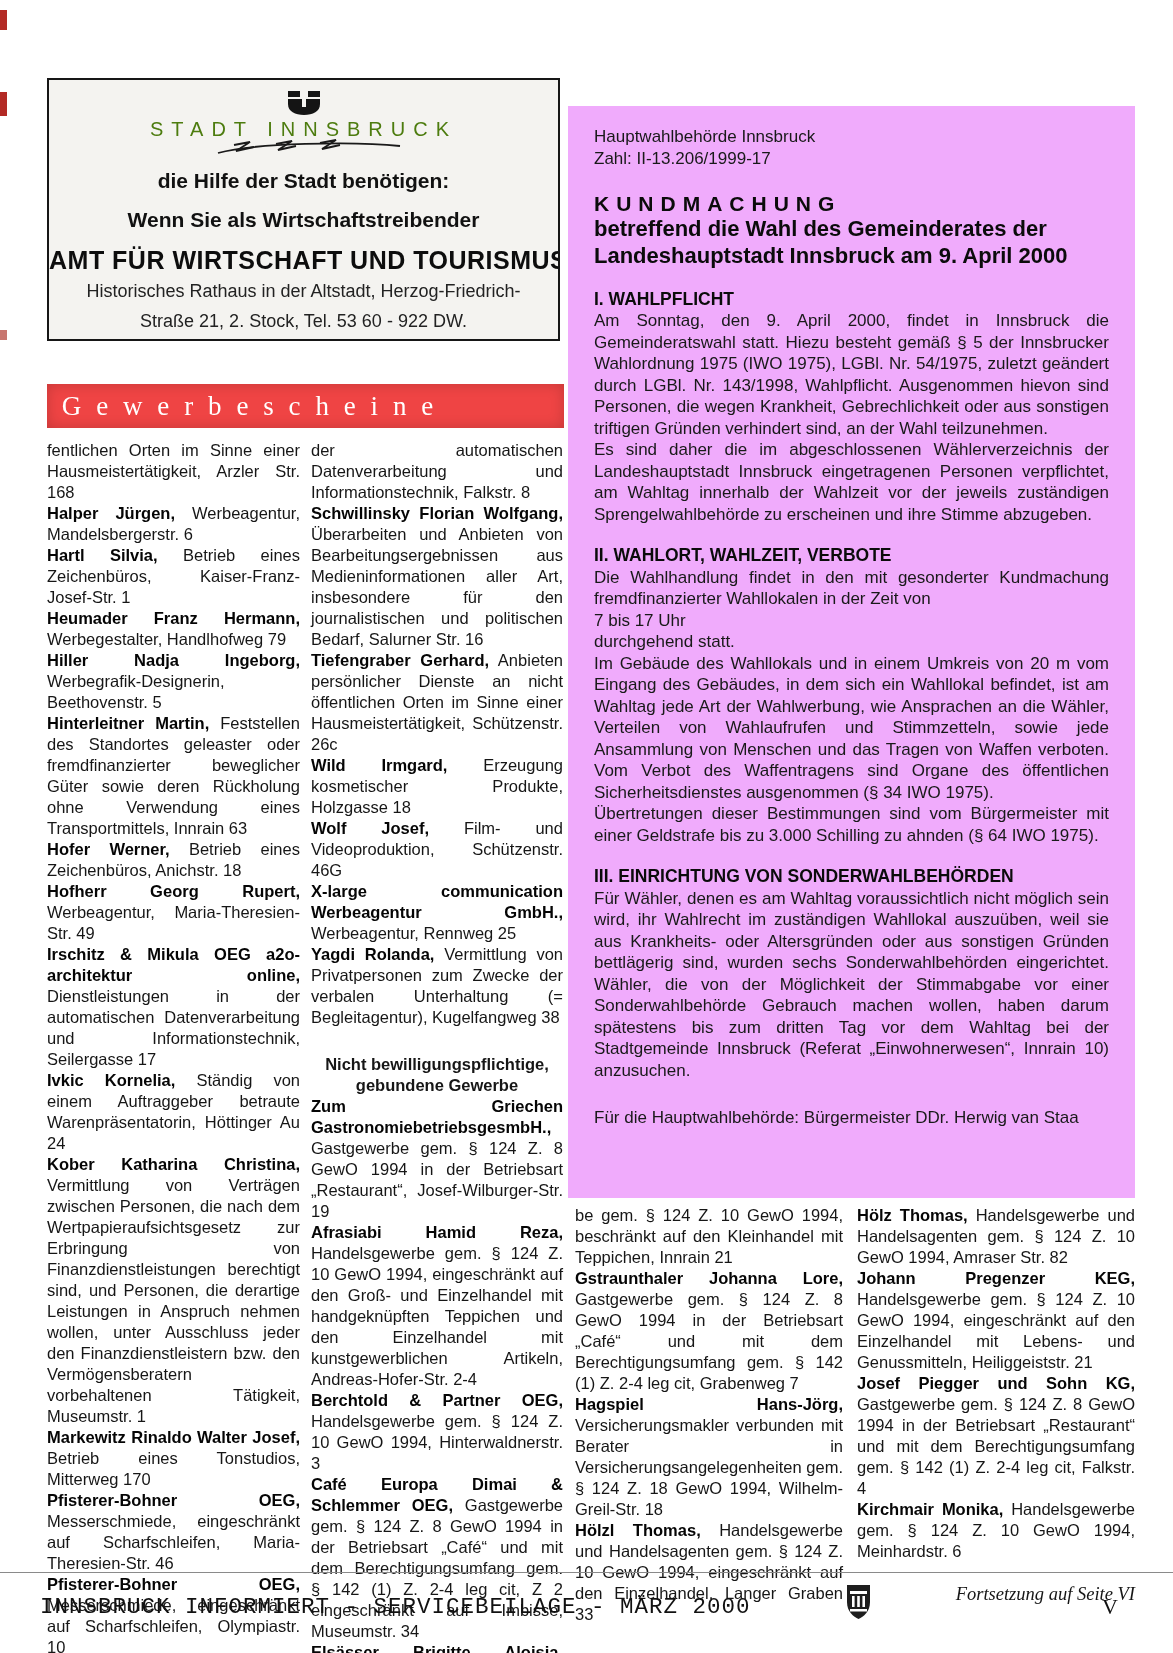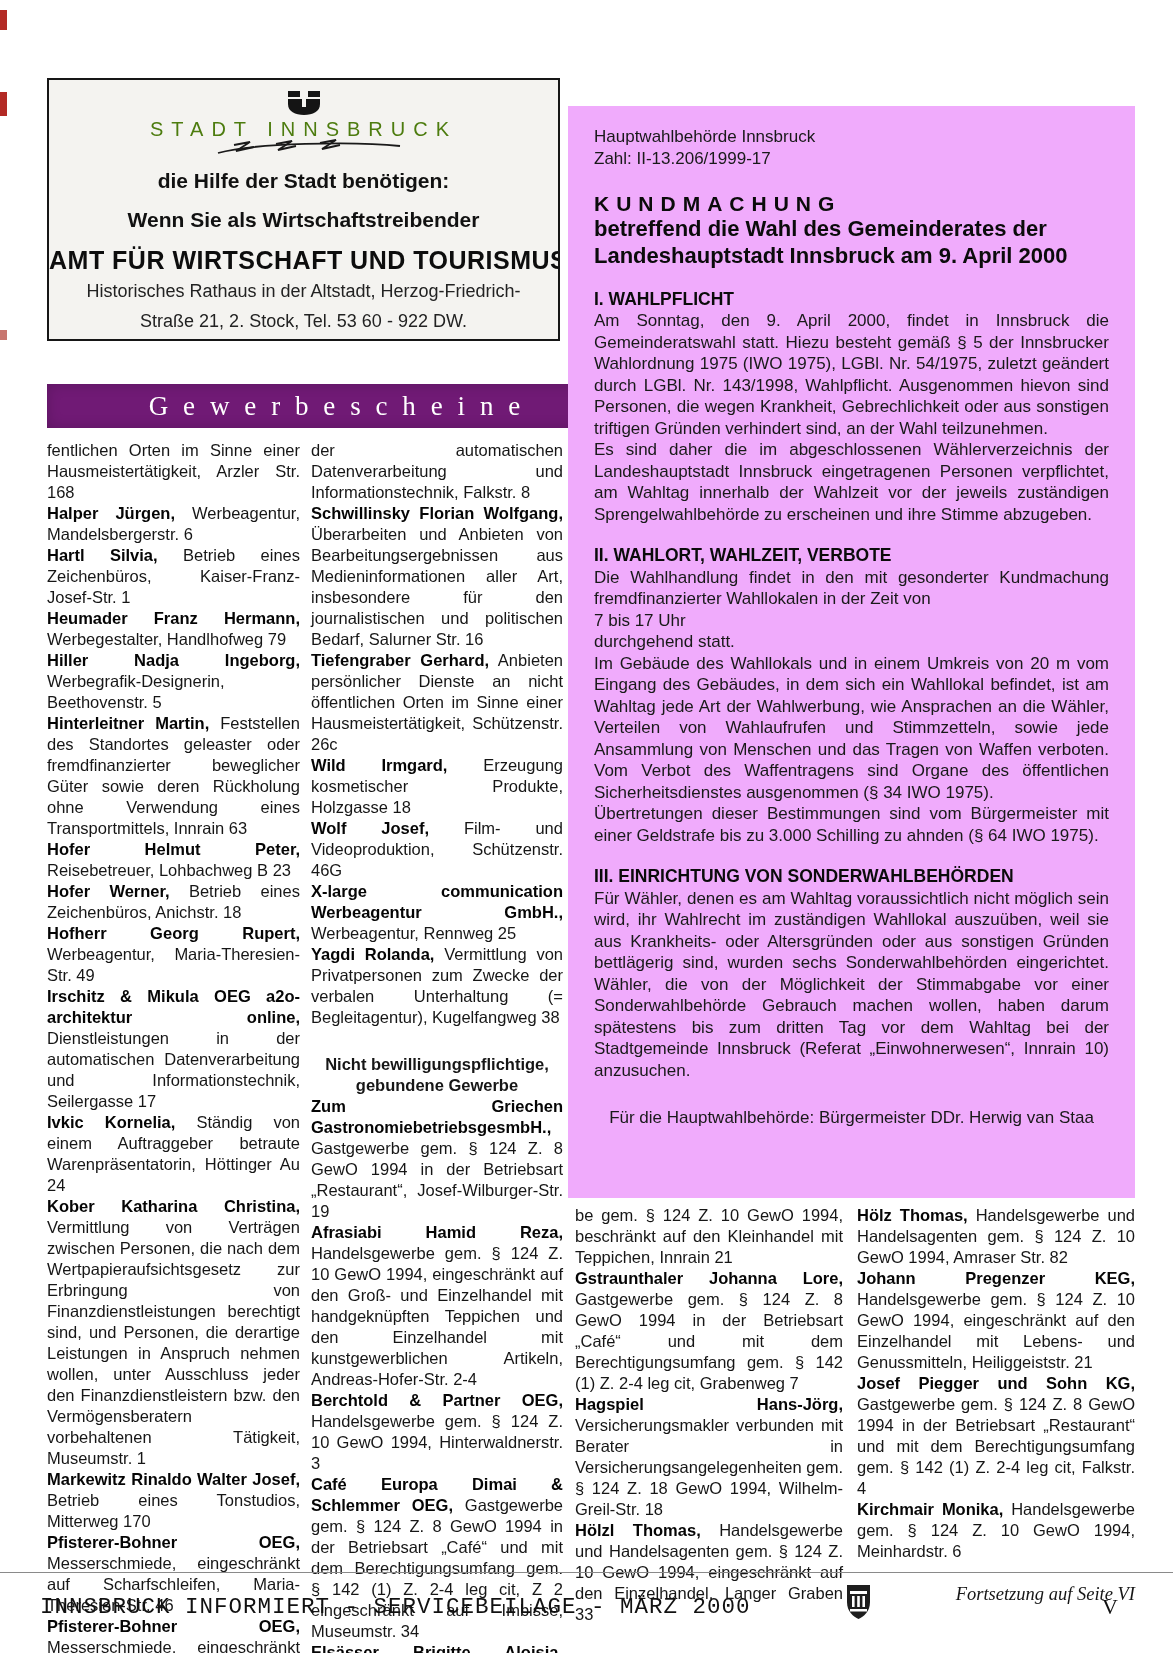--- a/index.html
+++ b/index.html
@@ -30,25 +30,24 @@
   .ad-line.first{margin-top:6px;}
   .ad-office{
     font-weight:bold;font-size:25px;margin-top:10px;white-space:nowrap;
     letter-spacing:.5px;color:#0d0d0d;
   }
   .ad-addr{font-size:18px;line-height:1.42;color:#222;margin-top:4px;}
 
   
   .gew-bar{
     position:absolute;left:47px;top:384px;width:517px;height:44px;
-    background:#701a75;color:#fff;text-align:center;line-height:45px;
+    background:#ef4444;color:#fff;line-height:45px;
     font-family:"Liberation Serif",serif;font-size:27px;
     letter-spacing:.55em;text-indent:.55em;
     box-shadow:inset 0 0 14px rgba(0,0,0,.18);
-    padding-left:29px;
   }
 
   
   .col{position:absolute;text-align:justify;font-size:16.5px;line-height:21px;color:#161616;}
   .col1{left:47px;top:440px;width:253px;}
   .col2{left:311px;top:440px;width:252px;}
   .col3{left:575px;top:1205px;width:268px;}
   .col4{left:857px;top:1205px;width:278px;}
   .entry{margin:0;}
   .entry b{color:#050505;}
@@ -64,21 +63,21 @@
     background:#f0abfc;box-sizing:border-box;padding:20px 26px 0 26px;
     font-size:17px;line-height:21.5px;color:#191919;overflow:hidden;margin-top:28px;
   }
   .announce .ref{text-align:left;}
   .announce .title1{
     font-weight:bold;font-size:21px;letter-spacing:7px;margin-top:24px;color:#0b0b0b;
   }
   .announce .title2{font-weight:bold;font-size:22px;line-height:27px;color:#0b0b0b;}
   .announce .sec-head{font-weight:bold;font-size:17.5px;margin-top:20px;color:#0b0b0b;}
   .announce p{margin:0;text-align:justify;}
-  .announce .sig{margin-top:26px;text-align:center;}
+  .announce .sig{margin-top:26px;text-align:left;}
 
   
   .footer-rule{position:absolute;left:0;top:1572px;width:1173px;border-top:1.5px solid #8a8a8a;}
   .footer-text{
     position:absolute;left:40px;top:1594px;
     font-family:Liberation Mono, monospace;font-size:22.5px;letter-spacing:1px;color:#111;
   }
   .footer-shield{position:absolute;left:845px;top:1583px;}
   .footer-page{
     position:absolute;left:1102px;top:1594px;
@@ -120,21 +119,20 @@
 
 <div class="gew-bar">Gewerbescheine</div>
 
 <div class="col col1">
     <p class="entry">fentlichen Orten im Sinne einer Hausmeistertätigkeit, Arzler Str. 168</p>
     <p class="entry"><b>Halper Jürgen,</b> Werbeagentur, Mandelsbergerstr. 6</p>
     <p class="entry"><b>Hartl Silvia,</b> Betrieb eines Zeichenbüros, Kaiser-Franz-Josef-Str. 1</p>
     <p class="entry"><b>Heumader Franz Hermann,</b> Werbegestalter, Handlhofweg 79</p>
     <p class="entry"><b>Hiller Nadja Ingeborg,</b> Werbegrafik-Designerin, Beethovenstr. 5</p>
     <p class="entry"><b>Hinterleitner Martin,</b> Feststellen des Standortes geleaster oder fremdfinanzierter beweglicher Güter sowie deren Rückholung ohne Verwendung eines Transportmittels, Innrain 63</p>
-    <p class="entry"><b>Hofer Helmut Peter,</b> Reisebetreuer, Lohbachweg B 23</p>
     <p class="entry"><b>Hofer Werner,</b> Betrieb eines Zeichenbüros, Anichstr. 18</p>
     <p class="entry"><b>Hofherr Georg Rupert,</b> Werbeagentur, Maria-Theresien-Str. 49</p>
     <p class="entry"><b>Irschitz &amp; Mikula OEG a2o-architektur online,</b> Dienstleistungen in der automatischen Datenverarbeitung und Informationstechnik, Seilergasse 17</p>
     <p class="entry"><b>Ivkic Kornelia,</b> Ständig von einem Auftraggeber betraute Warenpräsentatorin, Höttinger Au 24</p>
     <p class="entry"><b>Kober Katharina Christina,</b> Vermittlung von Verträgen zwischen Personen, die nach dem Wertpapieraufsichtsgesetz zur Erbringung von Finanzdienstleistungen berechtigt sind, und Personen, die derartige Leistungen in Anspruch nehmen wollen, unter Ausschluss jeder den Finanzdienstleistern bzw. den Vermögensberatern vorbehaltenen Tätigkeit, Museumstr. 1</p>
     <p class="entry"><b>Markewitz Rinaldo Walter Josef,</b> Betrieb eines Tonstudios, Mitterweg 170</p>
     <p class="entry"><b>Pfisterer-Bohner OEG,</b> Messerschmiede, eingeschränkt auf Scharfschleifen, Maria-Theresien-Str. 46</p>
     <p class="entry"><b>Pfisterer-Bohner OEG,</b> Messerschmiede, eingeschränkt auf Scharfschleifen, Olympiastr. 10</p>
   </div>
 <div class="col col2">

